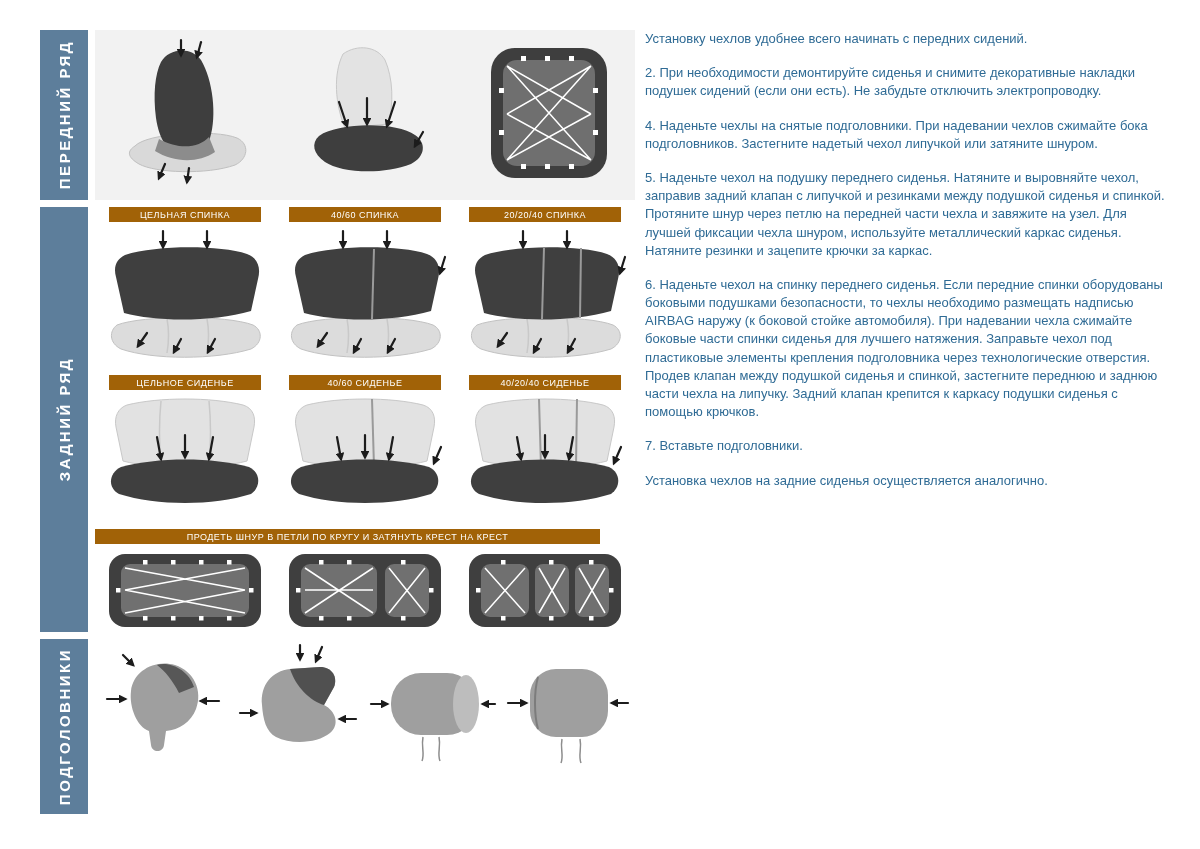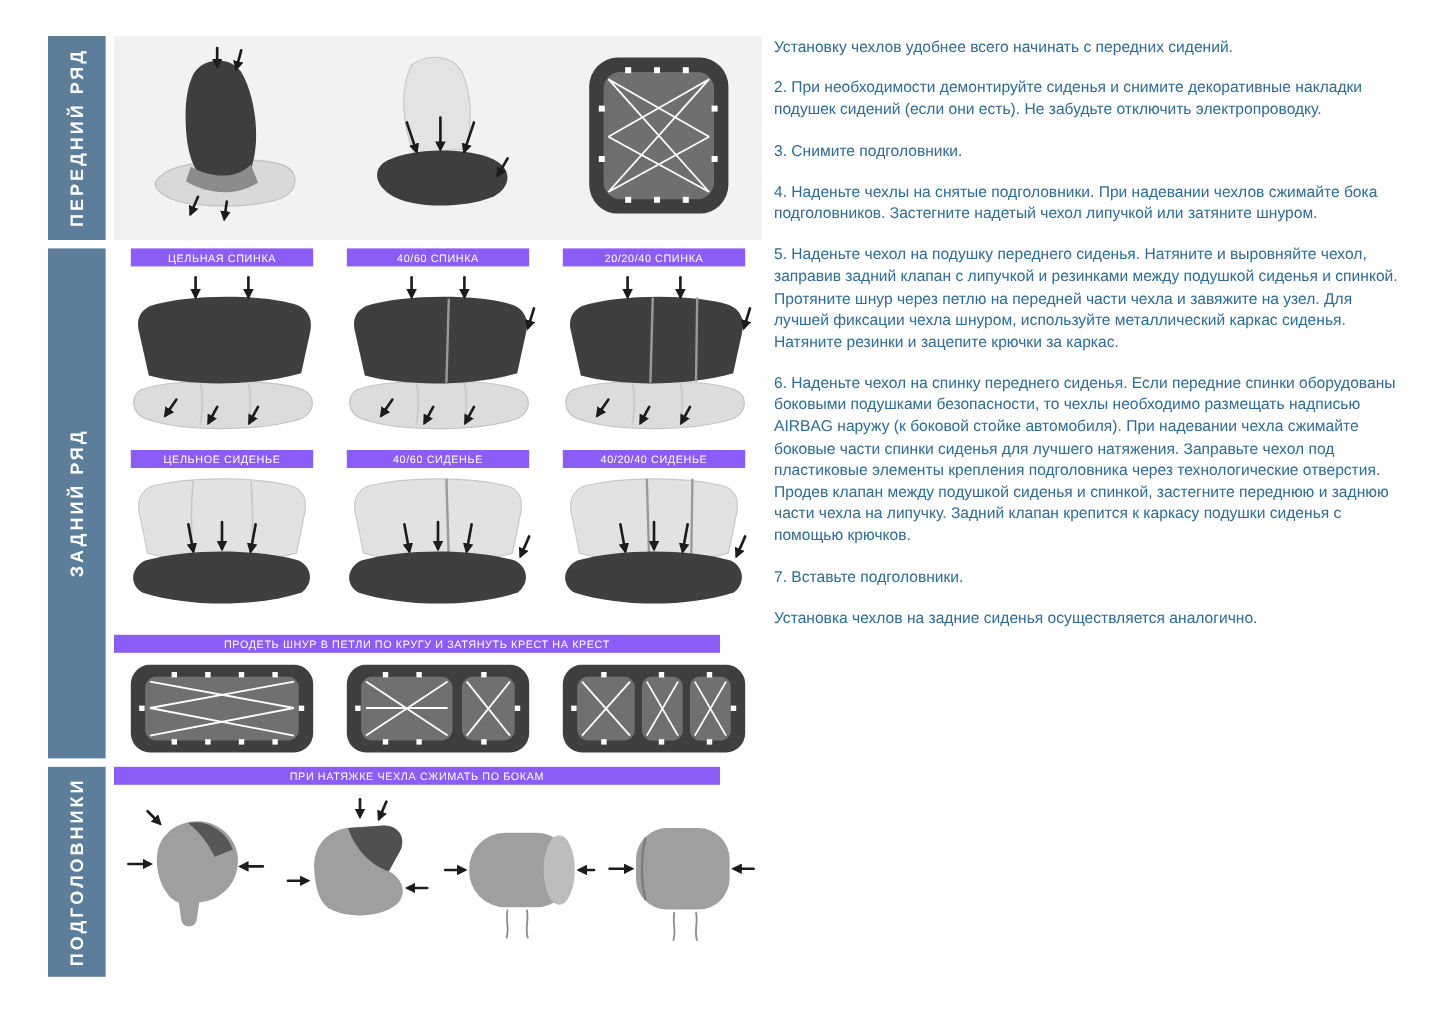--- a/index.html
+++ b/index.html
@@ -13,21 +13,21 @@
   .section.last { margin-bottom:0; }
   .vbar { flex:0 0 48px; width:48px; background:#5d7e9b; color:#ffffff;
           display:flex; align-items:center; justify-content:center; }
   .vtext { writing-mode:vertical-rl; transform:rotate(180deg);
            font-size:15px; font-weight:bold; letter-spacing:2.5px; white-space:nowrap; }
   .content { flex:1; margin-left:7px; }
   .front-content { background:#f2f2f2; display:flex; align-items:center; height:170px; }
 
   .cap-row { display:flex; height:15px; margin-bottom:5px; }
   .cap-cell { flex:1; display:flex; justify-content:center; }
-  .cap { background:#8b5cf6; color:#ffffff; font-size:9px; letter-spacing:.5px;
+  .cap { background:#a16207; color:#ffffff; font-size:9px; letter-spacing:.5px;
          height:15px; display:flex; align-items:center; justify-content:center; }
   .cap-cell .cap { width:84%; }
   .cap.full { width:93.5%; margin-bottom:5px; }
   .irow { display:flex; margin-bottom:6px; }
   .illus { display:block; }
 
   .ar { stroke:#1c1c1c; stroke-width:2.2; fill:none; stroke-linecap:round;
         marker-end:url(#ah); }
   .seam { stroke:#9a9a9a; stroke-width:2; fill:none; }
   .pleat { stroke:#c9c9c9; stroke-width:1.5; fill:none; }
@@ -250,21 +250,20 @@
         </div>
 
       </div>
     </div>
 
     <div class="section last" style="height:175px">
       <div class="vbar">
         <span class="vtext">ПОДГОЛОВНИКИ</span>
       </div>
       <div class="content">
-        <div class="cap full" style="margin-bottom:6px">ПРИ НАТЯЖКЕ ЧЕХЛА СЖИМАТЬ ПО БОКАМ</div>
         <div class="irow" style="height:152px">
           <svg class="illus" width="135" height="152" viewBox="0 0 135 152">
             <path d="M36 52 C38 32 60 20 80 26 C99 32 108 52 101 70 C96 83 84 91 71 92 L69 106 C68 114 57 114 56 106 L54 92 C42 88 34 68 36 52 Z" fill="#9f9f9f"></path>
             <path d="M62 26 C76 22 94 32 99 48 L84 54 C78 42 70 32 62 26 Z" fill="#575757"></path>
             <path class="ar" d="M12 60 L30 60"></path>
             <path class="ar" d="M124 62 L106 62"></path>
             <path class="ar" d="M28 16 L38 26"></path>
           </svg>
           <svg class="illus" width="135" height="152" viewBox="0 0 135 152">
             <path d="M32 66 C30 46 42 32 60 30 L90 28 C102 28 108 38 104 48 L94 66 C106 72 110 86 100 94 C88 104 62 106 46 98 C36 93 33 80 32 66 Z" fill="#9f9f9f"></path>
@@ -290,21 +289,20 @@
           </svg>
         </div>
       </div>
     </div>
 
   </div>
 
   <div class="right">
     <p>Установку чехлов удобнее всего начинать с передних сидений.</p>
     <p>2. При необходимости демонтируйте сиденья и снимите декоративные накладки подушек сидений (если они есть). Не забудьте отключить электропроводку.</p>
-    <p>3. Снимите подголовники.</p>
     <p>4. Наденьте чехлы на снятые подголовники. При надевании чехлов сжимайте бока подголовников. Застегните надетый чехол липучкой или затяните шнуром.</p>
     <p>5. Наденьте чехол на подушку переднего сиденья. Натяните и выровняйте чехол, заправив задний клапан с липучкой и резинками между подушкой сиденья и спинкой. Протяните шнур через петлю на передней части чехла и завяжите на узел. Для лучшей фиксации чехла шнуром, используйте металлический каркас сиденья. Натяните резинки и зацепите крючки за каркас.</p>
     <p>6. Наденьте чехол на спинку переднего сиденья. Если передние спинки оборудованы боковыми подушками безопасности, то чехлы необходимо размещать надписью AIRBAG наружу (к боковой стойке автомобиля). При надевании чехла сжимайте боковые части спинки сиденья для лучшего натяжения. Заправьте чехол под пластиковые элементы крепления подголовника через технологические отверстия. Продев клапан между подушкой сиденья и спинкой, застегните переднюю и заднюю части чехла на липучку. Задний клапан крепится к каркасу подушки сиденья с помощью крючков.</p>
     <p>7. Вставьте подголовники.</p>
     <p>Установка чехлов на задние сиденья осуществляется аналогично.</p>
   </div>
 
 </div>
 
 </body></html>

